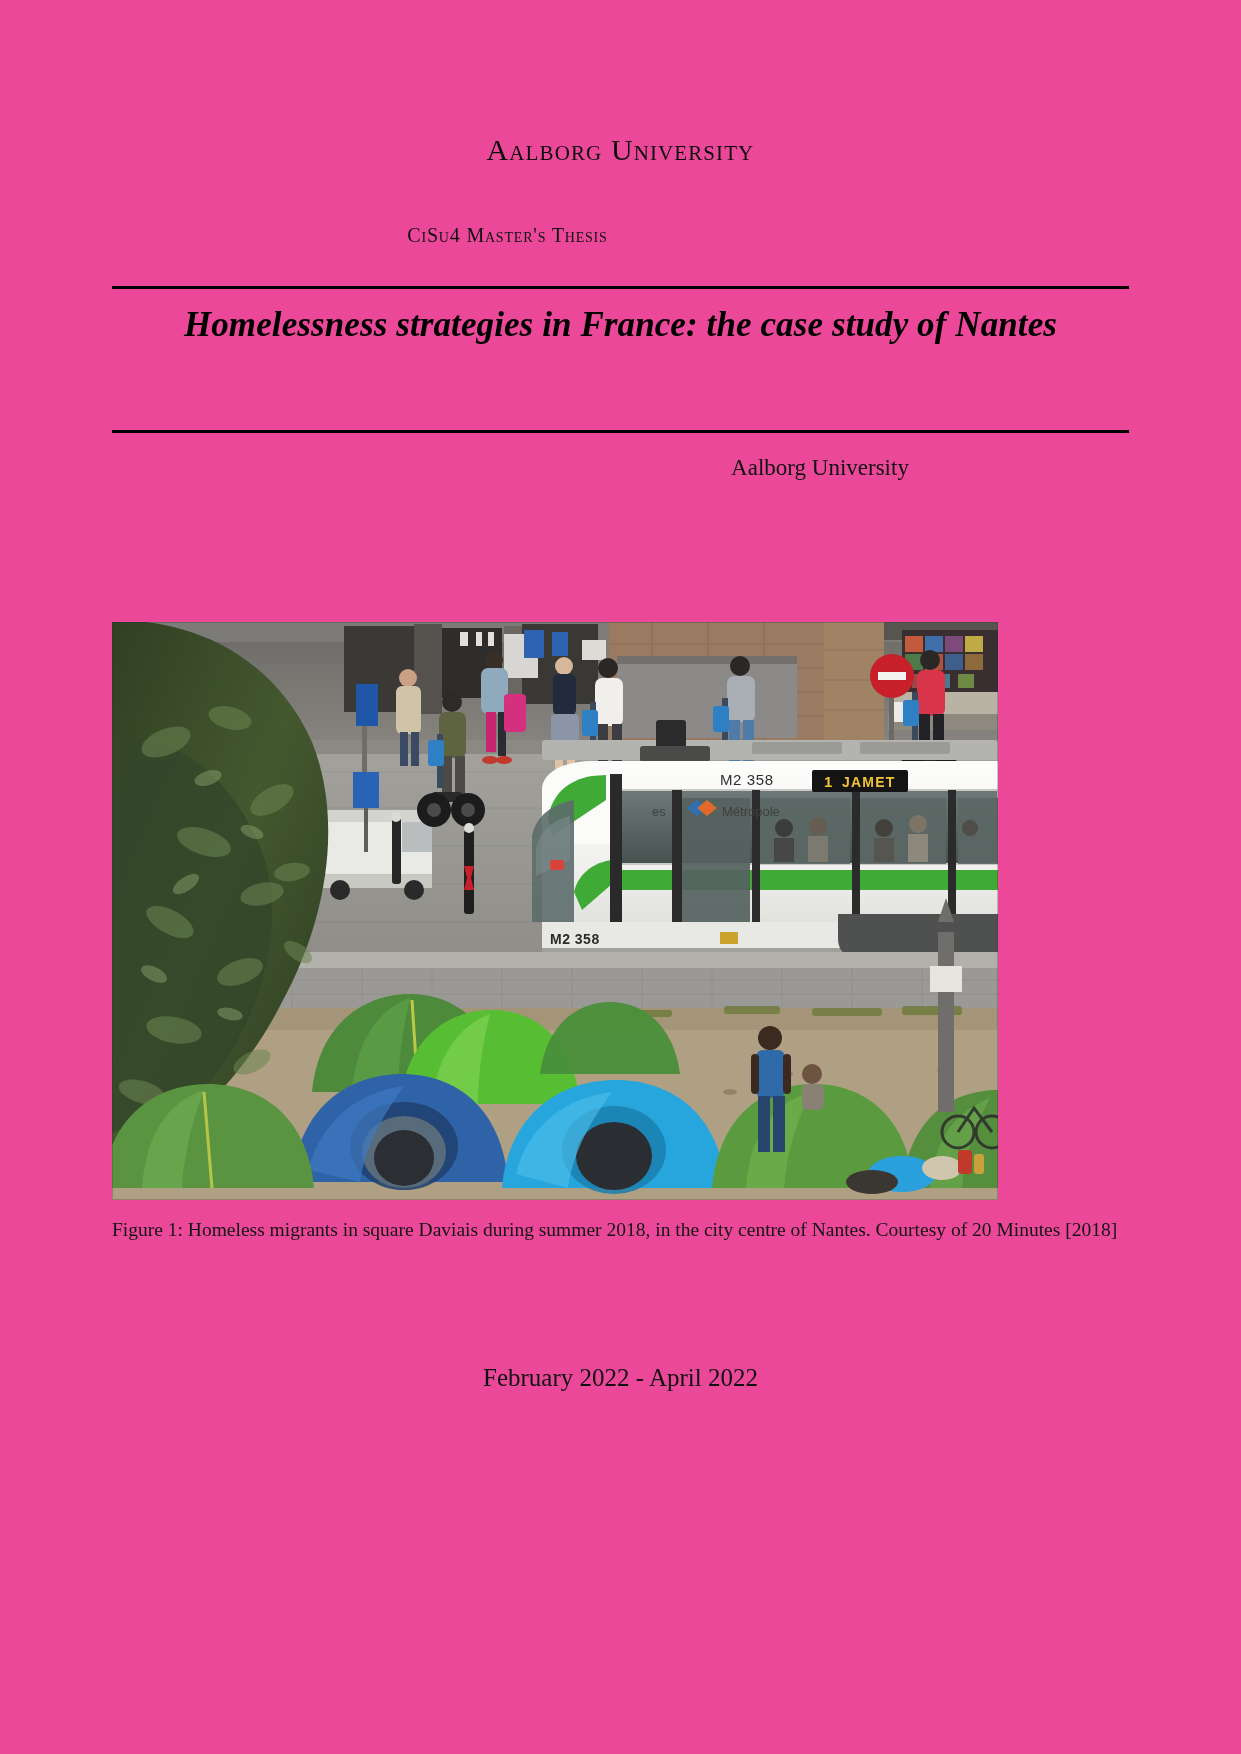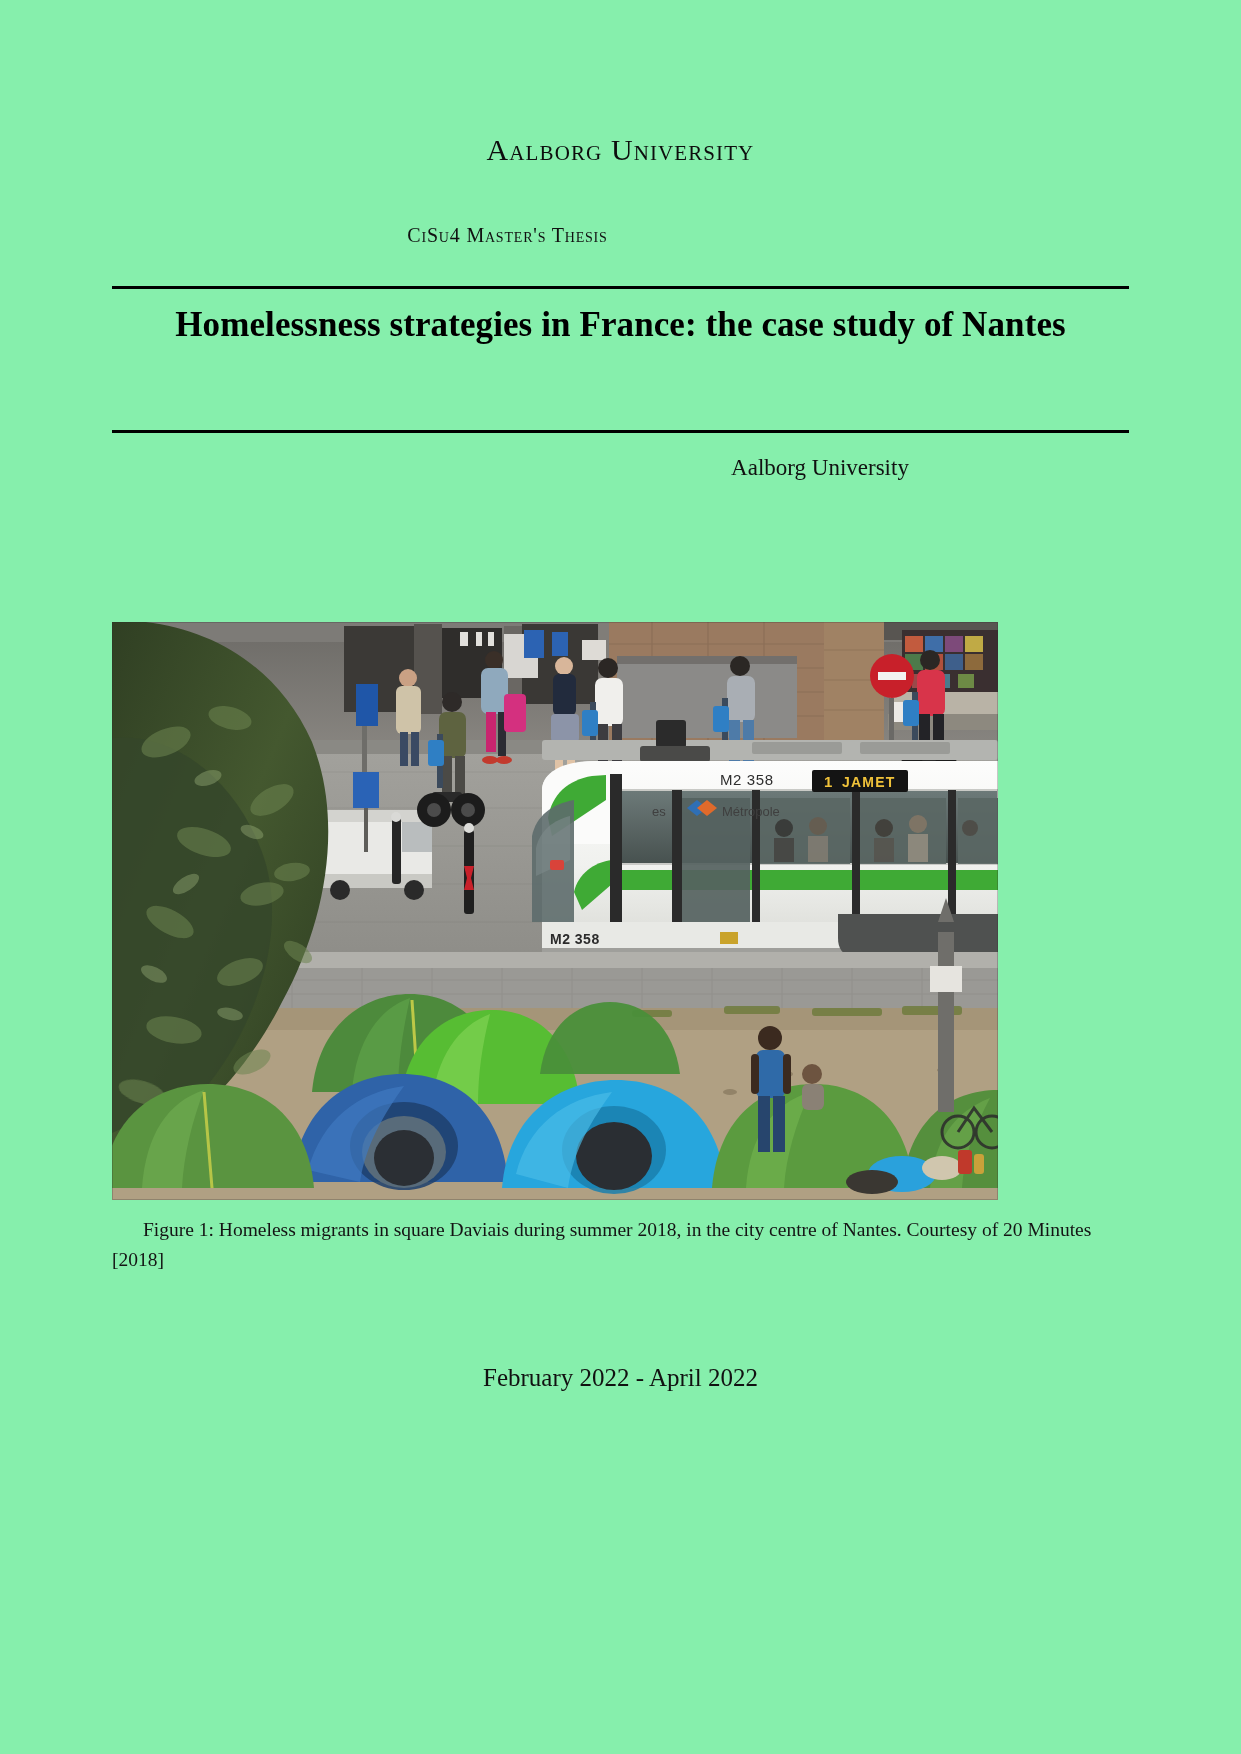--- a/index.html
+++ b/index.html
@@ -13,21 +13,21 @@
     height: 1754px;
     font-family: "Liberation Serif", "DejaVu Serif", serif;
     color: #111111;
     overflow: hidden;
     position: relative;
   }
 
   .page {
     position: absolute;
     inset: 0;
-    background: #86efac;
+    background: #ec4899;
   }
 
   
   .uni-name {
     position: absolute;
     top: 133px;
     left: 0;
     width: 1241px;
     text-align: center;
     font-family: "Liberation Serif", "DejaVu Serif", serif;
@@ -64,20 +64,21 @@
     position: absolute;
     top: 303px;
     left: 112px;
     width: 1017px;
     text-align: center;
     font-size: 35px;
     font-weight: 700;
     line-height: 1.28;
     letter-spacing: 0.1px;
     color: #000000;
+    font-style: italic;
   }
 
   
   .author {
     position: absolute;
     top: 468px;
     left: 112px;
     width: 420px;
     text-align: center;
     font-size: 21px;
@@ -110,21 +111,21 @@
   .caption {
     position: absolute;
     top: 1215px;
     left: 112px;
     width: 1012px;
     font-size: 19.5px;
     line-height: 1.52;
     text-align: left;
     color: #141414;
   }
-  .caption .fignum { white-space: nowrap; margin-left: 31px; }
+  .caption .fignum { white-space: nowrap; }
 
   
   .date-line {
     position: absolute;
     top: 1364px;
     left: 0;
     width: 1241px;
     text-align: center;
     font-size: 25px;
     color: #111111;

